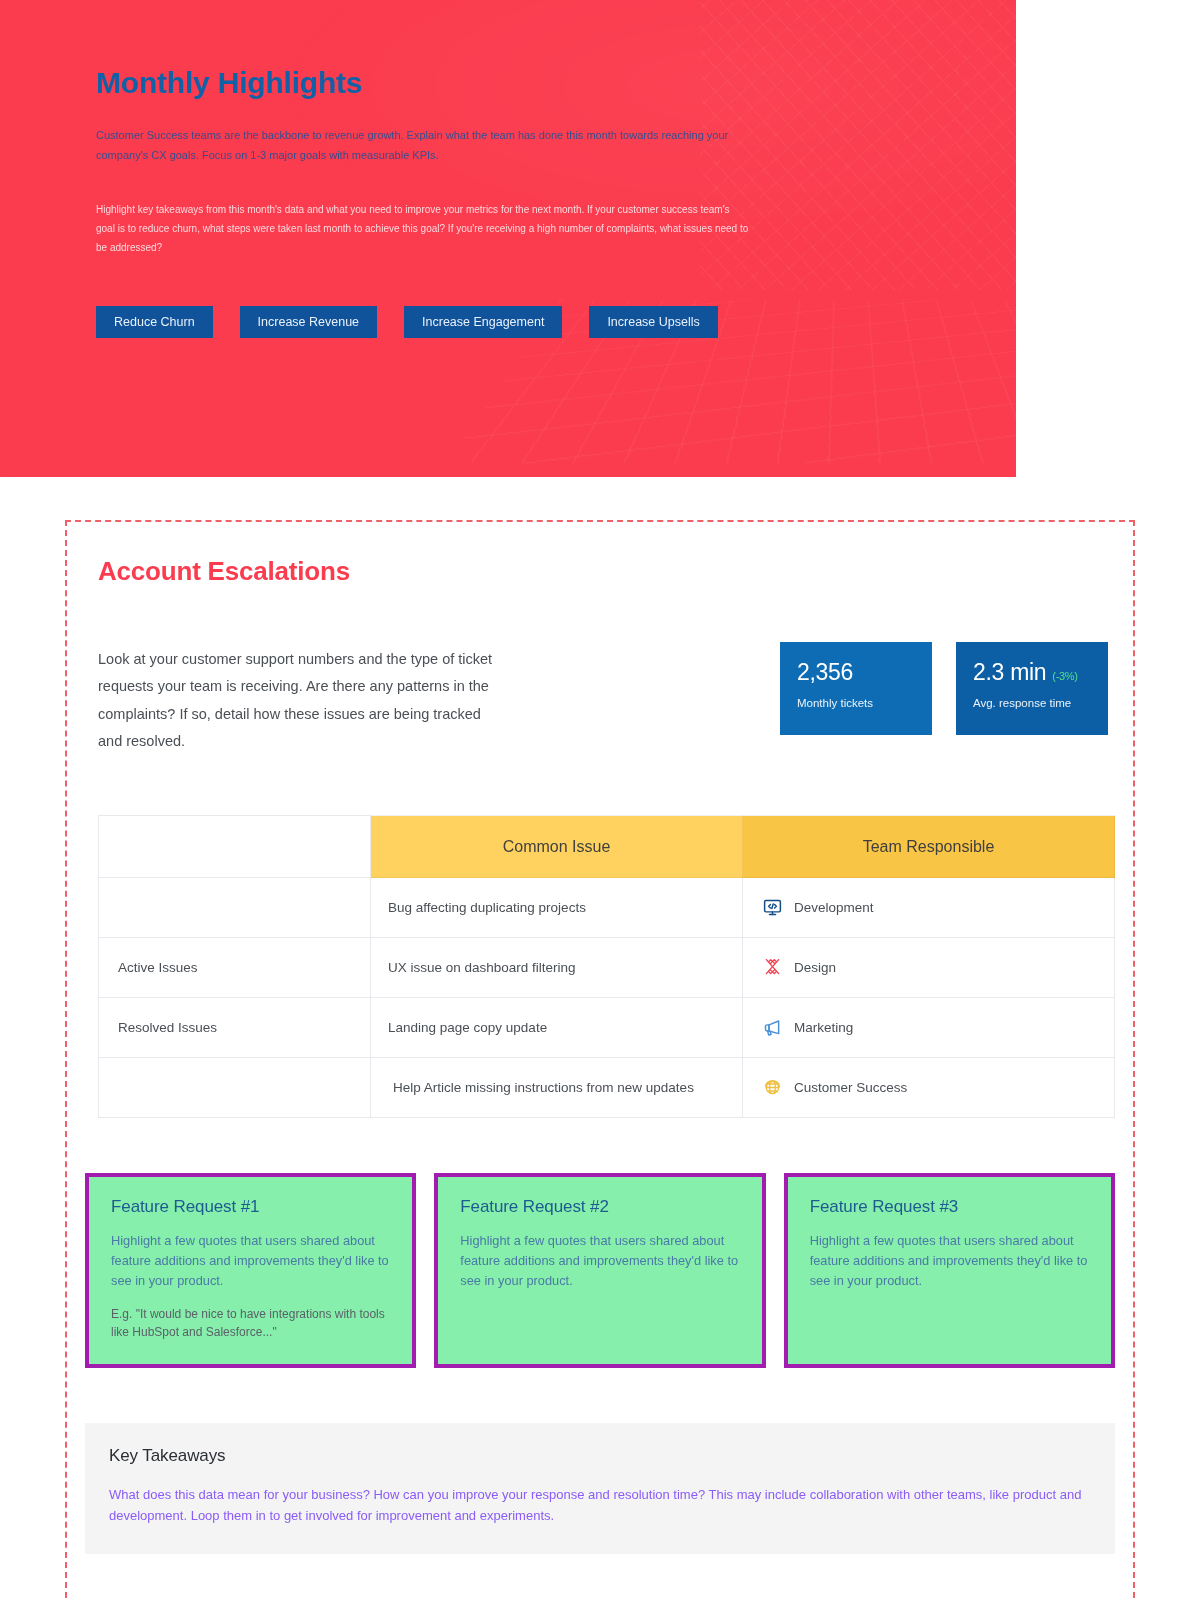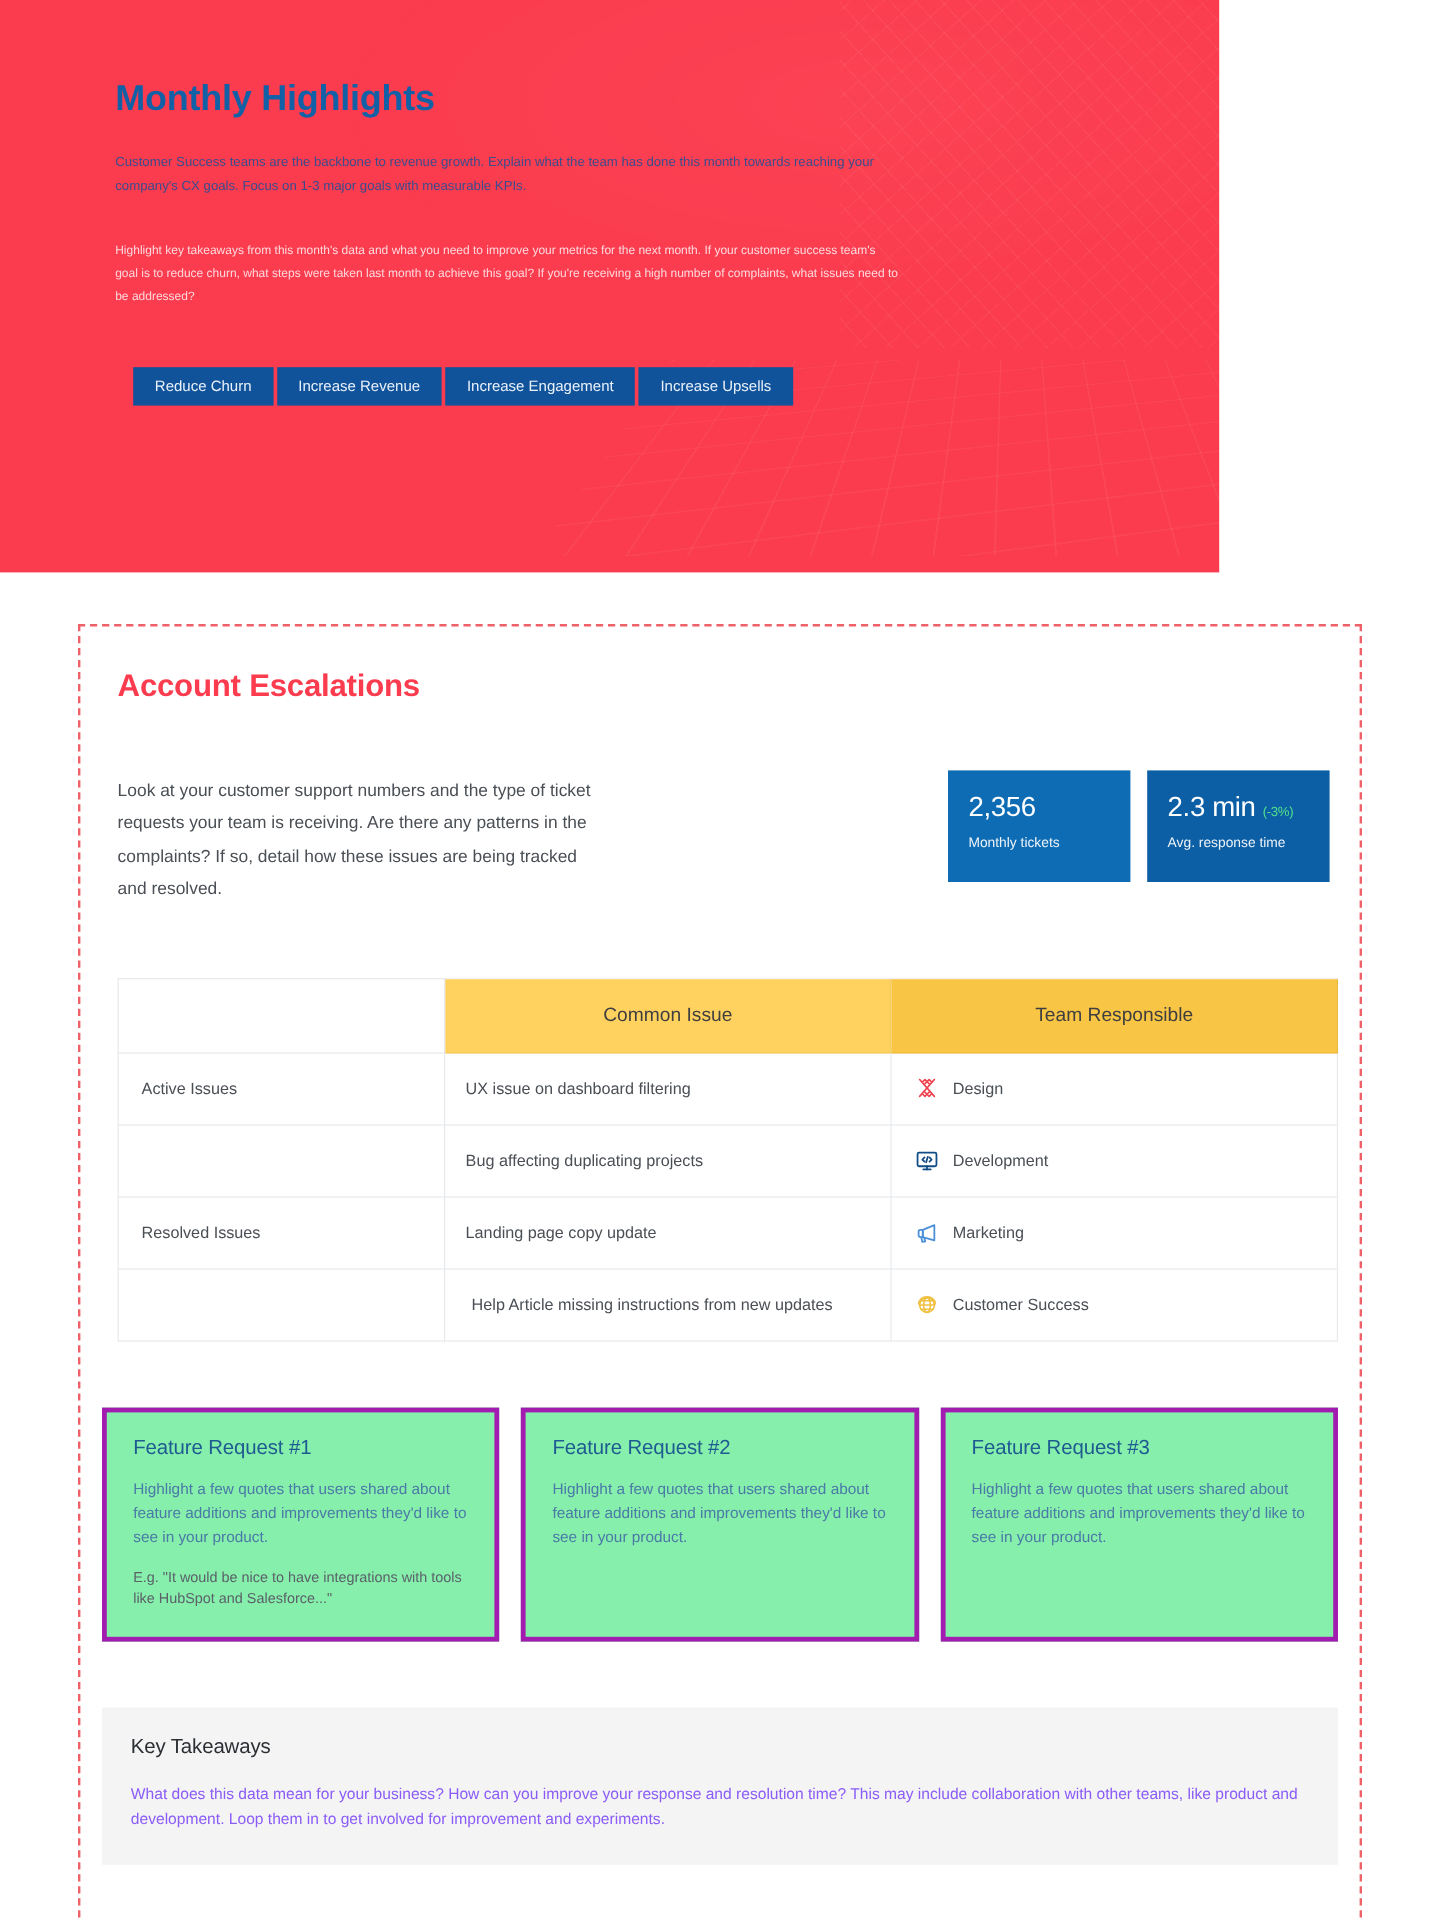--- a/index.html
+++ b/index.html
@@ -66,21 +66,21 @@
     width: 640px;
     margin-bottom: 36px;
   }
   .hero-p2 {
     font-size: 10px;
     line-height: 1.88;
     color: rgba(255,255,255,.80);
     width: 655px;
     margin-bottom: 48px;
   }
-  .pill-row { display: flex; gap: 3px; margin-left: 15px; }
+  .pill-row { display: flex; gap: 27px; }
   .pill {
     background: #11539a;
     color: #e9f1fa;
     font-size: 12.5px;
     padding: 9px 18px;
     text-align: center;
     border: none;
     font-family: inherit;
     cursor: pointer;
     white-space: nowrap;
@@ -111,21 +111,21 @@
   }
   .intro-text {
     width: 405px;
     font-size: 14.5px;
     line-height: 1.88;
     color: #4a4f55;
     padding-top: 4px;
   }
   .stats {
     display: flex;
-    gap: 14px;
+    gap: 24px;
     margin-left: auto;
     padding-right: 7px;
   }
   .stat {
     width: 152px;
     height: 93px;
     padding: 18px 0 0 17px;
     color: #fff;
   }
   .stat:nth-child(1) { background: #0e6cb4; }
@@ -267,20 +267,40 @@
   <div class="tbl-wrap">
     <table>
       <thead>
         <tr>
           <th class="blank"></th>
           <th class="h1">Common Issue</th>
           <th class="h2">Team Responsible</th>
         </tr>
       </thead>
       <tbody>
+        <tr>
+          <td class="c1"></td>
+          <td class="c2">Bug affecting duplicating projects</td>
+          <td class="c3">
+            <div class="team-cell">
+              <span class="ic">
+                <svg viewBox="0 0 24 24" width="21" height="21" fill="none" stroke="#114c86" stroke-width="1.7" stroke-linecap="round" stroke-linejoin="round">
+                  <rect x="3" y="4" width="18" height="13" rx="1.5"></rect>
+                  <path d="M12 17 L12 20"></path>
+                    <path d="M8.5 20 L15.5 20"></path>
+                  <path d="M9.6 8.6 L7.6 10.6 L9.6 12.6"></path>
+                  <path d="M14.4 8.6 L16.4 10.6 L14.4 12.6"></path>
+                  <path d="M12.8 8 L11.2 13.2"></path>
+                </svg>
+              </span>
+              <span>Development</span>
+            </div>
+          </td>
+        </tr>
+
         <tr>
           <td class="c1">Active Issues</td>
           <td class="c2">UX issue on dashboard filtering</td>
           <td class="c3">
             <div class="team-cell">
               <span class="ic">
                 <svg viewBox="0 0 24 24" width="21" height="21" fill="none" stroke="#f0434f" stroke-width="1.6" stroke-linecap="round" stroke-linejoin="round">
                   <path d="M5 3 L19 19"></path>
                     <path d="M19 3 L5 19"></path>
                   <path d="M7.5 5.5 L10 3 L12 5 L9.5 7.5"></path>
@@ -288,40 +308,20 @@
                   <path d="M7.5 16.5 L10 19 L12 17 L9.5 14.5"></path>
                   <path d="M16.5 16.5 L14 19 L12 17 L14.5 14.5"></path>
                 </svg>
               </span>
               <span>Design</span>
             </div>
           </td>
         </tr>
 
         <tr>
-          <td class="c1"></td>
-          <td class="c2">Bug affecting duplicating projects</td>
-          <td class="c3">
-            <div class="team-cell">
-              <span class="ic">
-                <svg viewBox="0 0 24 24" width="21" height="21" fill="none" stroke="#114c86" stroke-width="1.7" stroke-linecap="round" stroke-linejoin="round">
-                  <rect x="3" y="4" width="18" height="13" rx="1.5"></rect>
-                  <path d="M12 17 L12 20"></path>
-                    <path d="M8.5 20 L15.5 20"></path>
-                  <path d="M9.6 8.6 L7.6 10.6 L9.6 12.6"></path>
-                  <path d="M14.4 8.6 L16.4 10.6 L14.4 12.6"></path>
-                  <path d="M12.8 8 L11.2 13.2"></path>
-                </svg>
-              </span>
-              <span>Development</span>
-            </div>
-          </td>
-        </tr>
-
-        <tr>
           <td class="c1">Resolved Issues</td>
           <td class="c2">Landing page copy update</td>
           <td class="c3">
             <div class="team-cell">
               <span class="ic">
                 <svg viewBox="0 0 24 24" width="21" height="21" fill="none" stroke="#4a90d9" stroke-width="1.7" stroke-linecap="round" stroke-linejoin="round">
                   <path d="M4 10.5 L4 14 C4 15.1 4.9 16 6 16 L8 16 L8 9 L6 9 C4.9 9 4 9.6 4 10.5 Z"></path>
                   <path d="M8 9 L19 4.5 L19 19 L8 16 Z"></path>
                   <path d="M6.5 16 L7.6 20.5 L10.4 20 L9.3 16.4"></path>
                 </svg>

